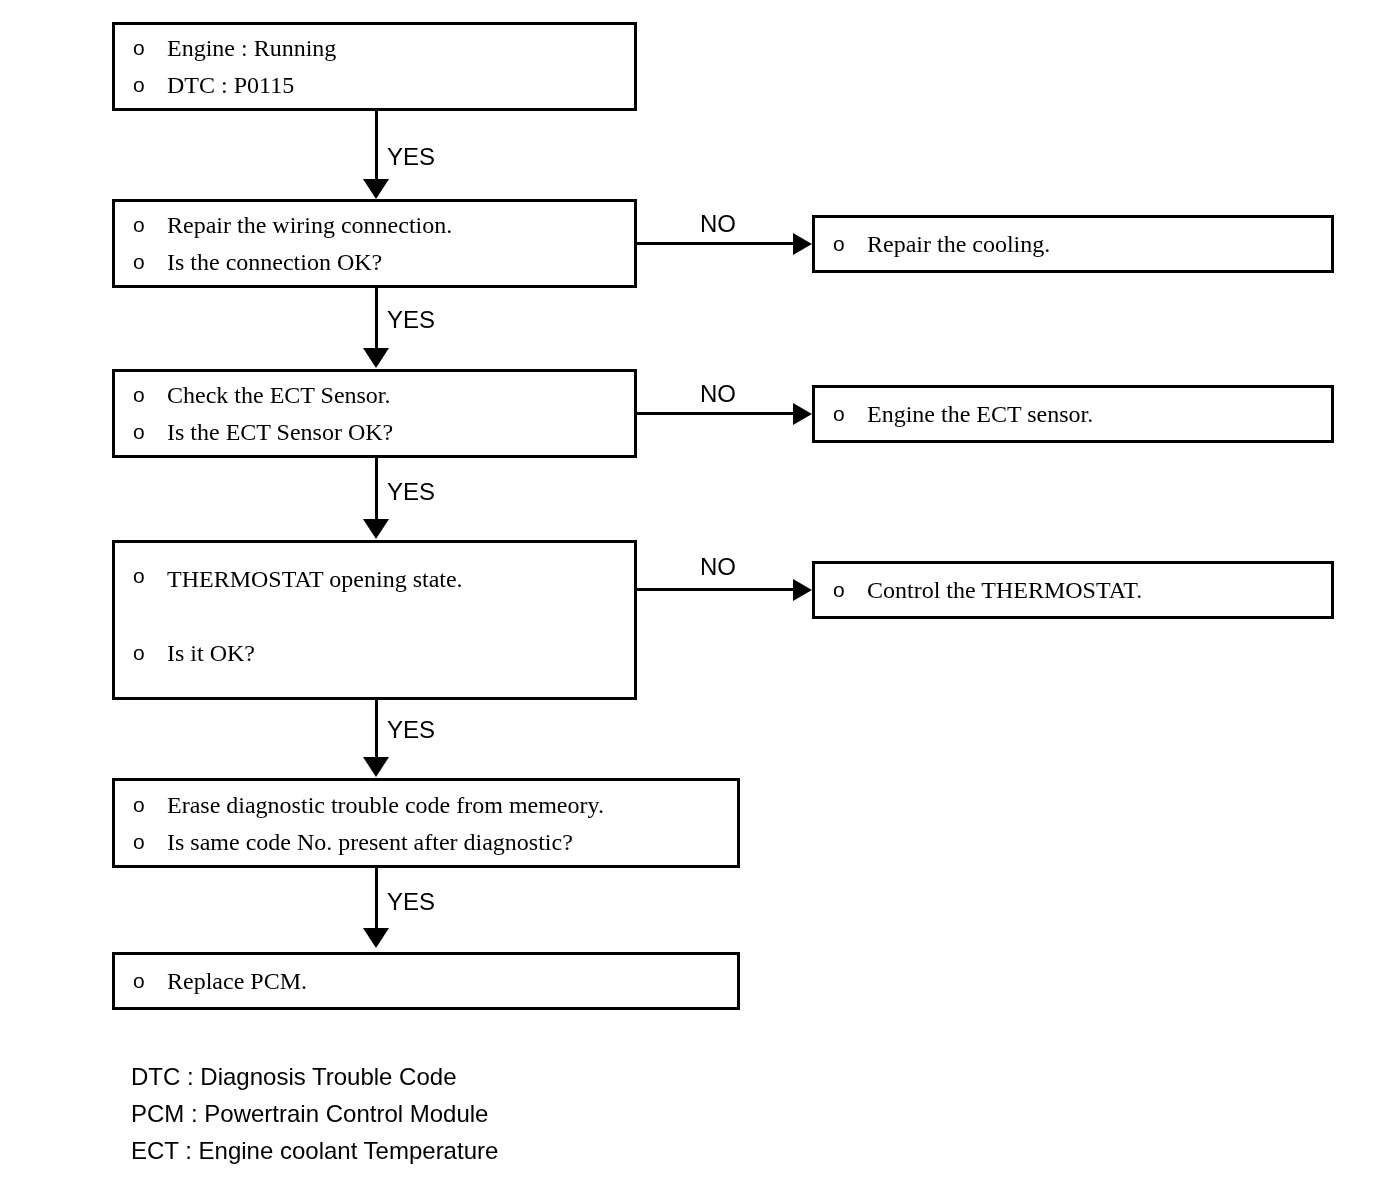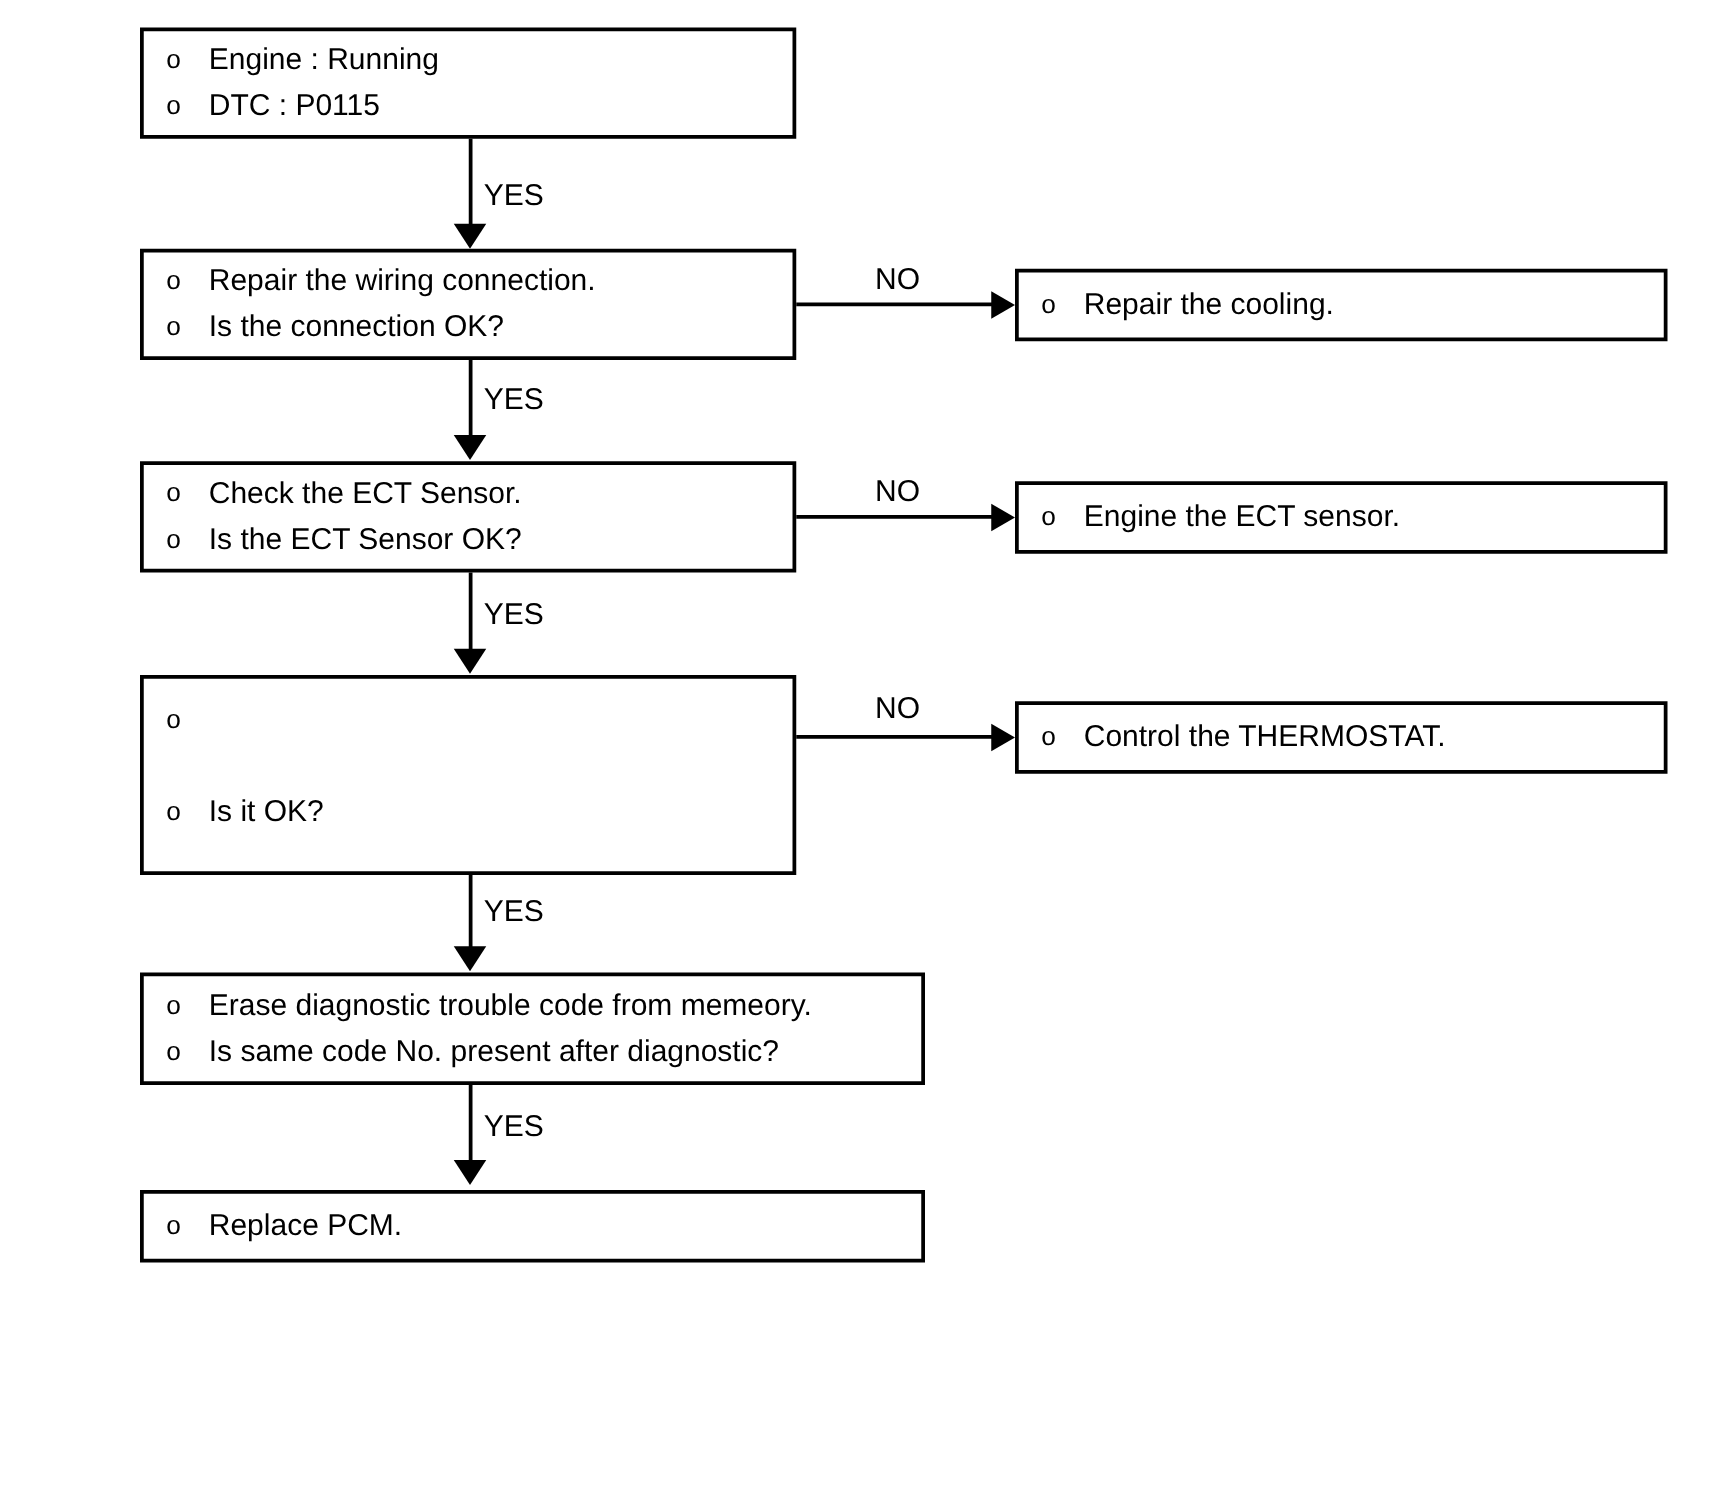--- a/index.html
+++ b/index.html
@@ -55,20 +55,21 @@
     margin-top: 40px;
   }
   .bullet-mark {
     width: 34px;
     flex: 0 0 34px;
     font-size: 21px;
     line-height: 34px;
   }
   .bullet-text {
     flex: 1 1 auto;
+    font-family: Liberation Serif, serif;
   }
   .bullet-text .line2 {
     display: block;
     margin-top: 3px;
   }
 
   
   .vline {
     position: absolute;
     width: 3px;
@@ -194,20 +195,21 @@
 
   <div class="vline" style="left:375px; top:458px; width:3px; height:68px;"></div>
   <div class="arrow-down" style="left:363px; top:519px;"></div>
   <div class="edge-label" style="left:387px; top:478px;">YES</div>
 
   <div class="node" style="left:112px; top:540px; width:525px; height:160px;">
     <div class="node-inner pad-top">
       <div class="bullet-row">
         <span class="bullet-mark">o</span>
         <span class="bullet-text">
+          <span class="line2">THERMOSTAT opening state.</span>
         </span>
       </div>
       <div class="bullet-row gap-above">
         <span class="bullet-mark">o</span>
         <span class="bullet-text">Is it OK?</span>
       </div>
     </div>
   </div>
 
   <div class="hline" style="left:637px; top:588px; width:158px;"></div>
@@ -246,14 +248,19 @@
 
   <div class="node" style="left:112px; top:952px; width:628px; height:58px;">
     <div class="node-inner">
       <div class="bullet-row">
         <span class="bullet-mark">o</span>
         <span class="bullet-text">Replace PCM.</span>
       </div>
     </div>
   </div>
 
+  <div id="legend">
+    <div>DTC : Diagnosis Trouble Code</div>
+    <div>PCM : Powertrain Control Module</div>
+    <div>ECT : Engine coolant Temperature</div>
+  </div>
 
 </div>
 
 </body></html>

